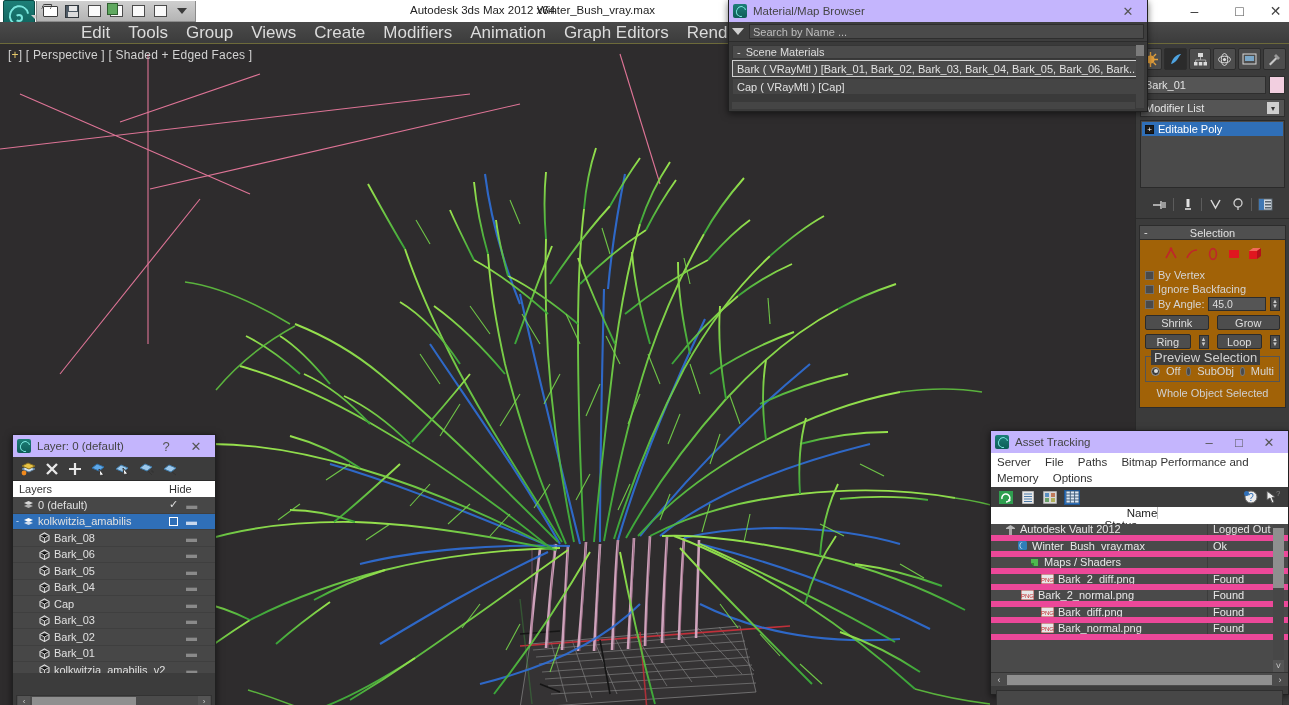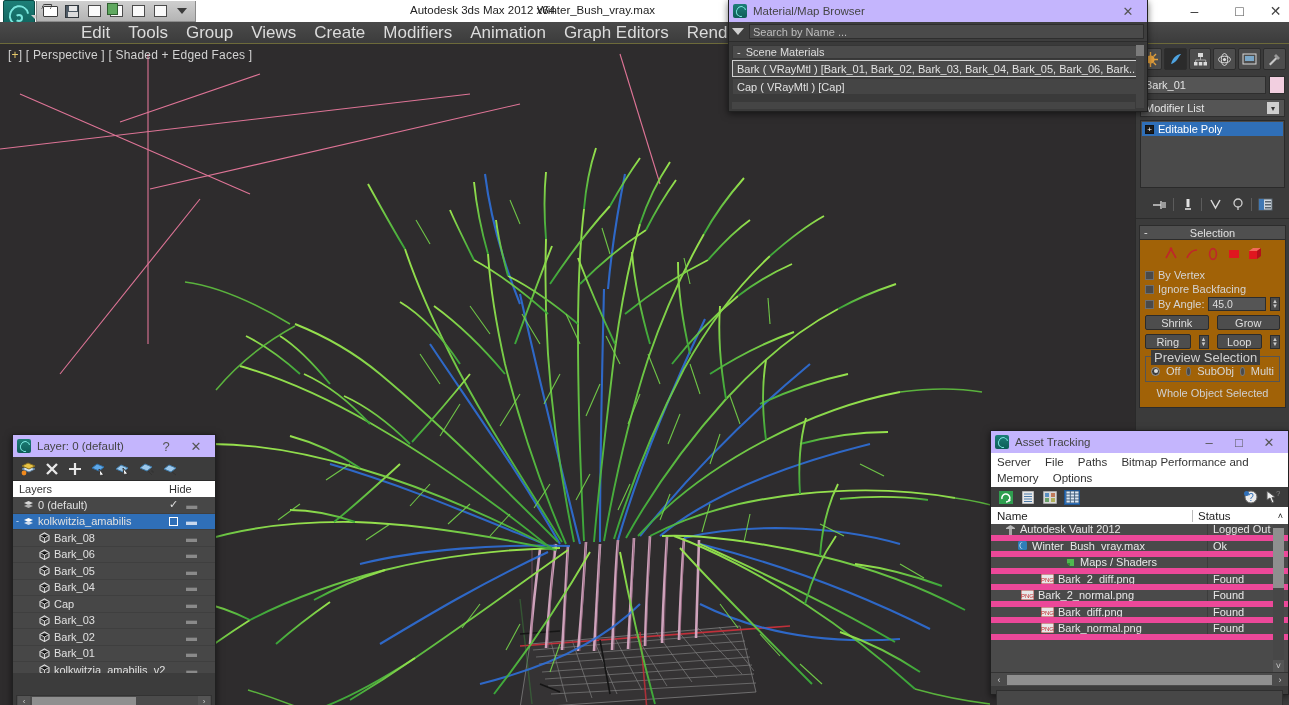--- a/index.html
+++ b/index.html
@@ -197,21 +197,21 @@
   
   #asset { left:990px; top:430px; width:299px; height:265px; }
   #asset .a-menu { height:34px; background:#fff; color:#333; font-size:11.5px;
          padding:1px 6px; line-height:16px;}
   #asset .a-menu span { margin-right:11px; }
   #asset .a-toolbar { height:20px; background:#3c3c3c; display:flex; align-items:center;
          gap:6px; padding:0 7px; }
   .a-tb { width:16px;height:15px;display:flex;align-items:center;justify-content:center;}
   .a-tb.on { background:#2f6fb8; border:1px solid #1f5590;}
   .a-hdr { display:flex; height:17px; background:#fff; color:#222; font-size:11.5px;
-         align-items:center;}
+         align-items:center;flex-direction:column;}
   .a-hdr .h1 { flex:1; padding-left:6px; border-right:1px solid #bbb;}
   .a-hdr .h2 { width:80px; padding-left:5px;}
   .a-hdr .h3 { width:15px; text-align:center; font-size:9px;}
   .a-list { background:#4a4a4a; height:148px; overflow:hidden;}
   .arow { display:flex; height:16.5px; align-items:center; font-size:11px; color:#e8e8e8;
          border-bottom:6px solid #ec4899; }
   .arow .an { flex:1; display:flex; align-items:center; gap:4px; overflow:hidden;
          white-space:nowrap; border-right:1px solid #3c3c3c; height:100%; }
   .arow .as { width:80px; padding-left:5px; white-space:nowrap; overflow:hidden;}
   .a-vscroll { position:absolute; right:4px; top:0; width:11px; height:148px; background:#474747;}
@@ -1023,21 +1023,21 @@
               <svg width="11" height="11">
                 <rect x="1" y="1" width="9" height="9" rx="1.5" fill="#2f7fb8"></rect>
                 <path d="M6 2 a3.6 3.6 0 0 0 0 7 a3 3 0 0 1 0 -7" fill="#e8f4ff"></path>
               </svg>
             </span>
           <span>Winter_Bush_vray.max</span>
         </span>
         <span class="as">Ok</span>
       </div>
       <div class="arow">
-        <span class="an" style="padding-left:38px;margin-left:36px;">
+        <span class="an" style="padding-left:38px;">
           <span>
               <svg width="11" height="11">
                 <path d="M2 2 L9 2 L9 9 L5 9 L2 6 Z" fill="#4fb84f"></path>
                 <path d="M2 6 L5 6 L5 9" fill="#2f8f2f"></path>
               </svg>
             </span>
           <span>Maps / Shaders</span>
         </span>
         <span class="as"></span>
       </div>

